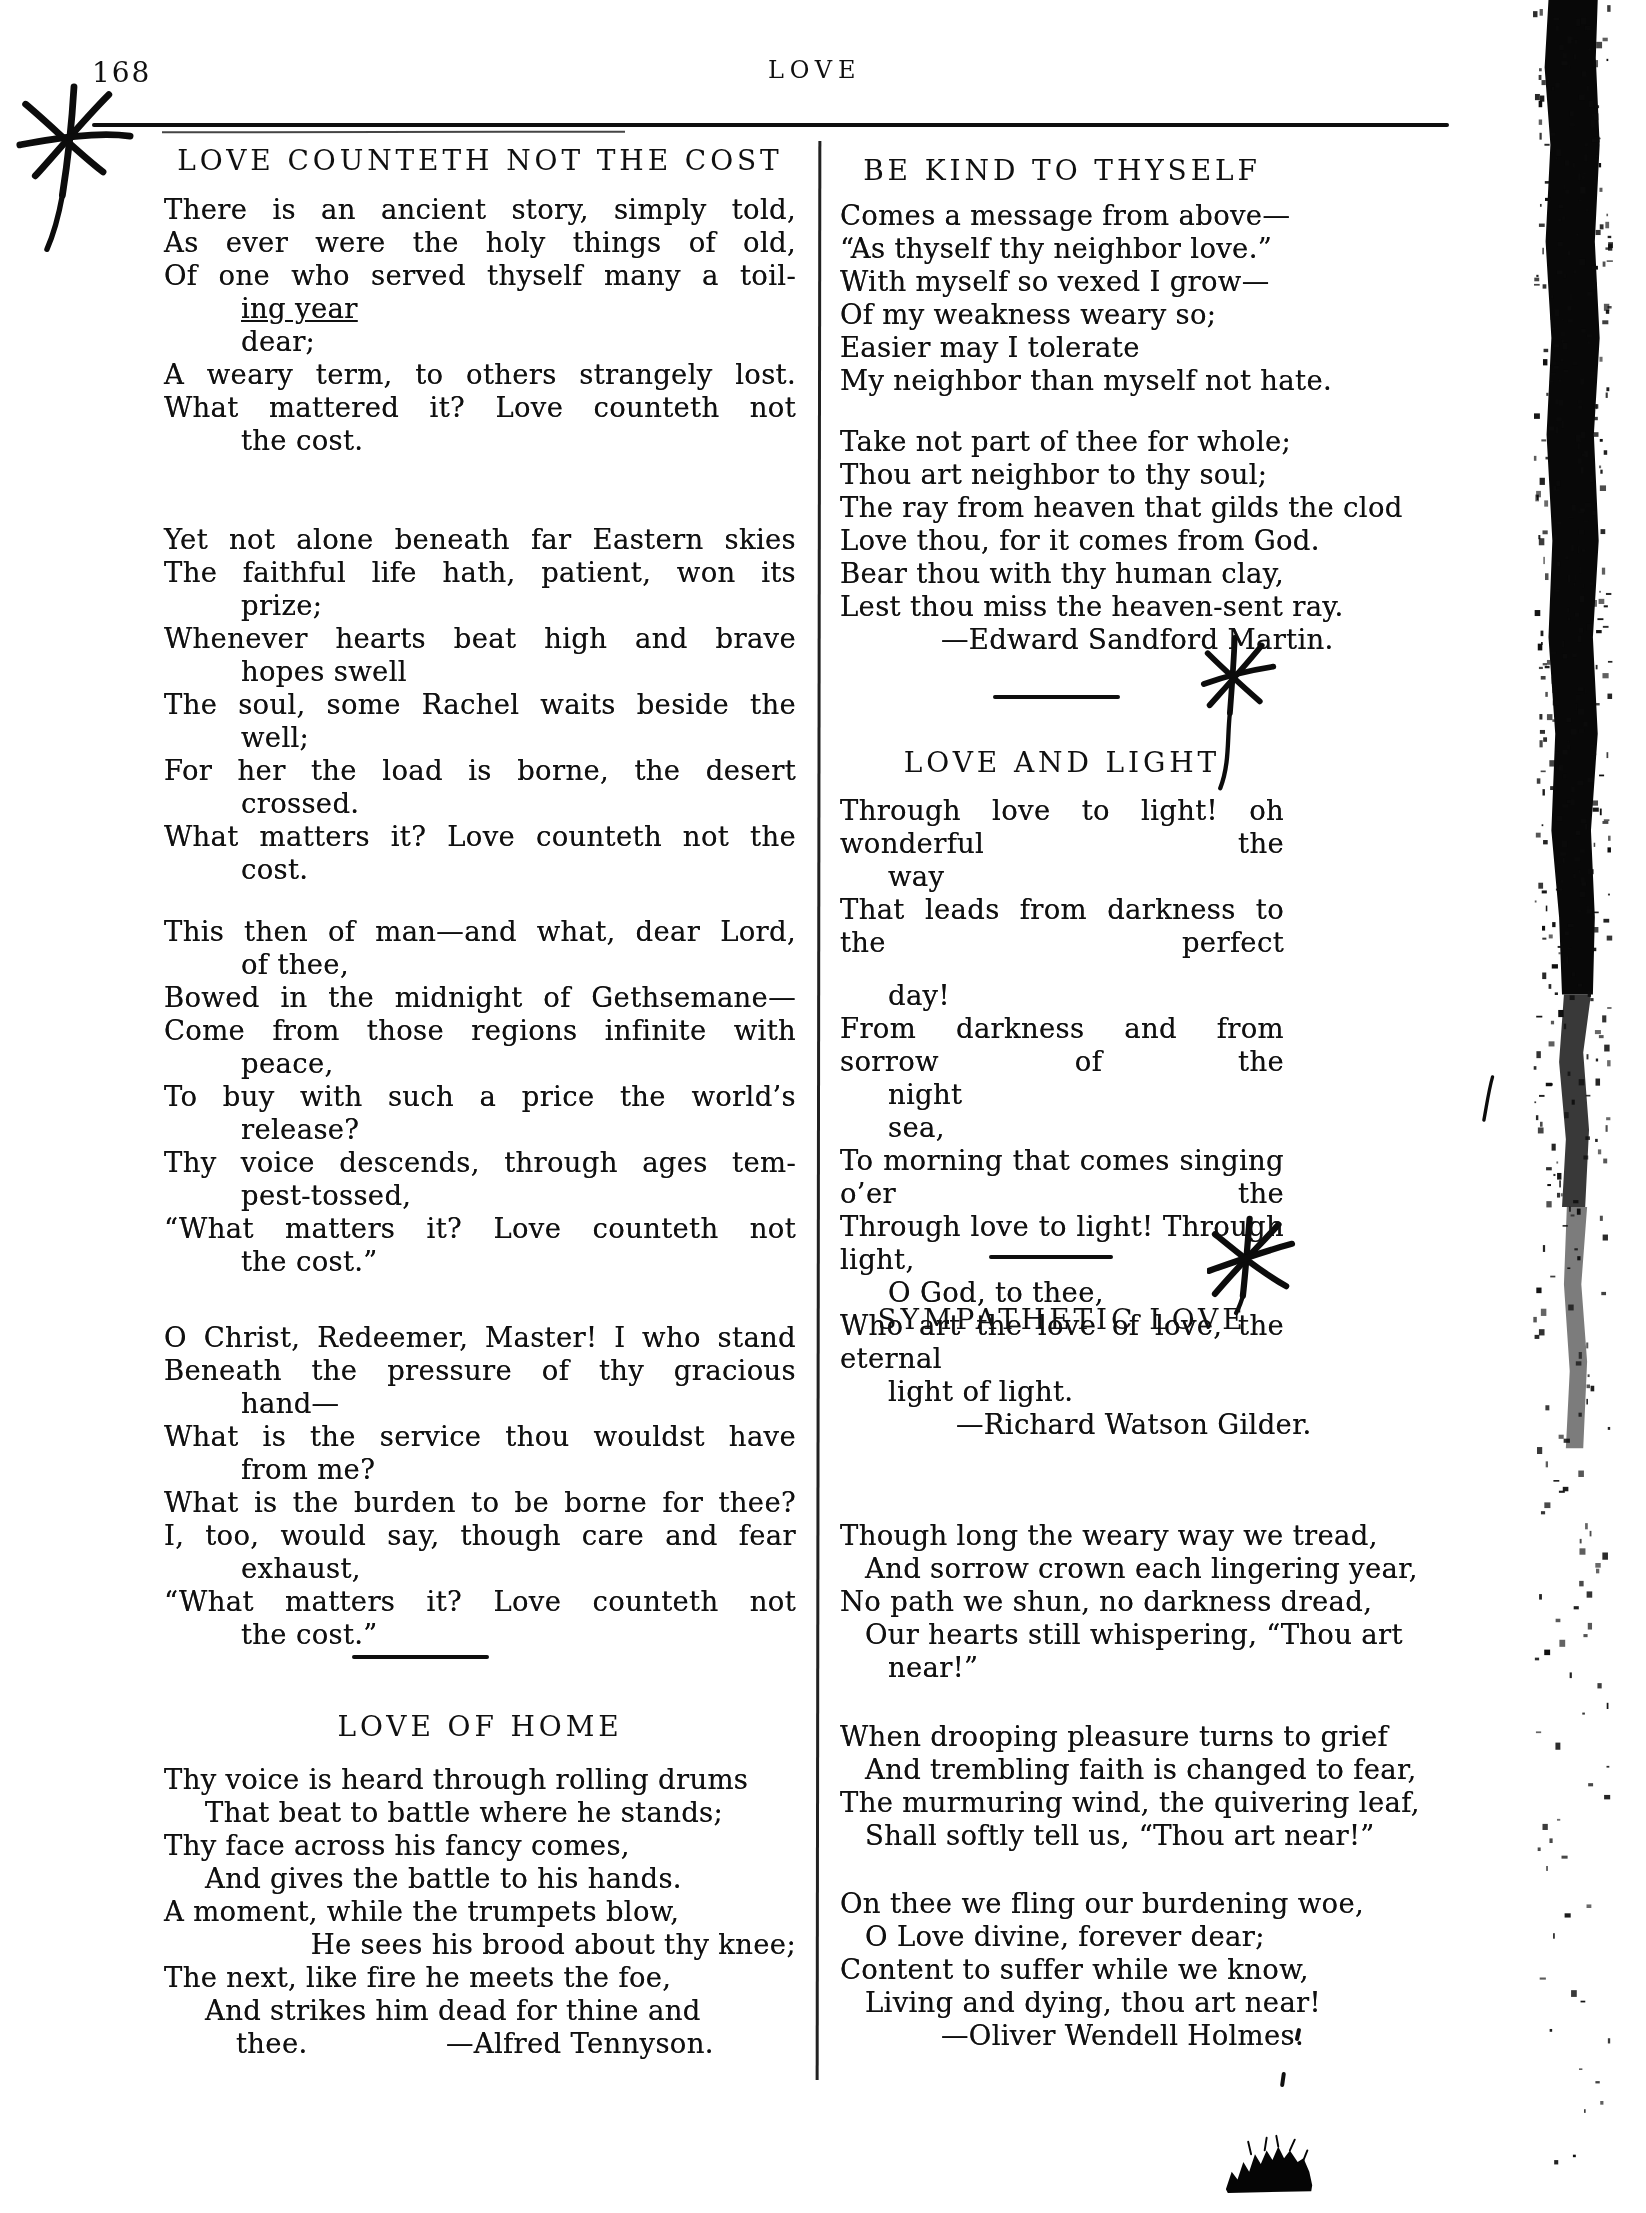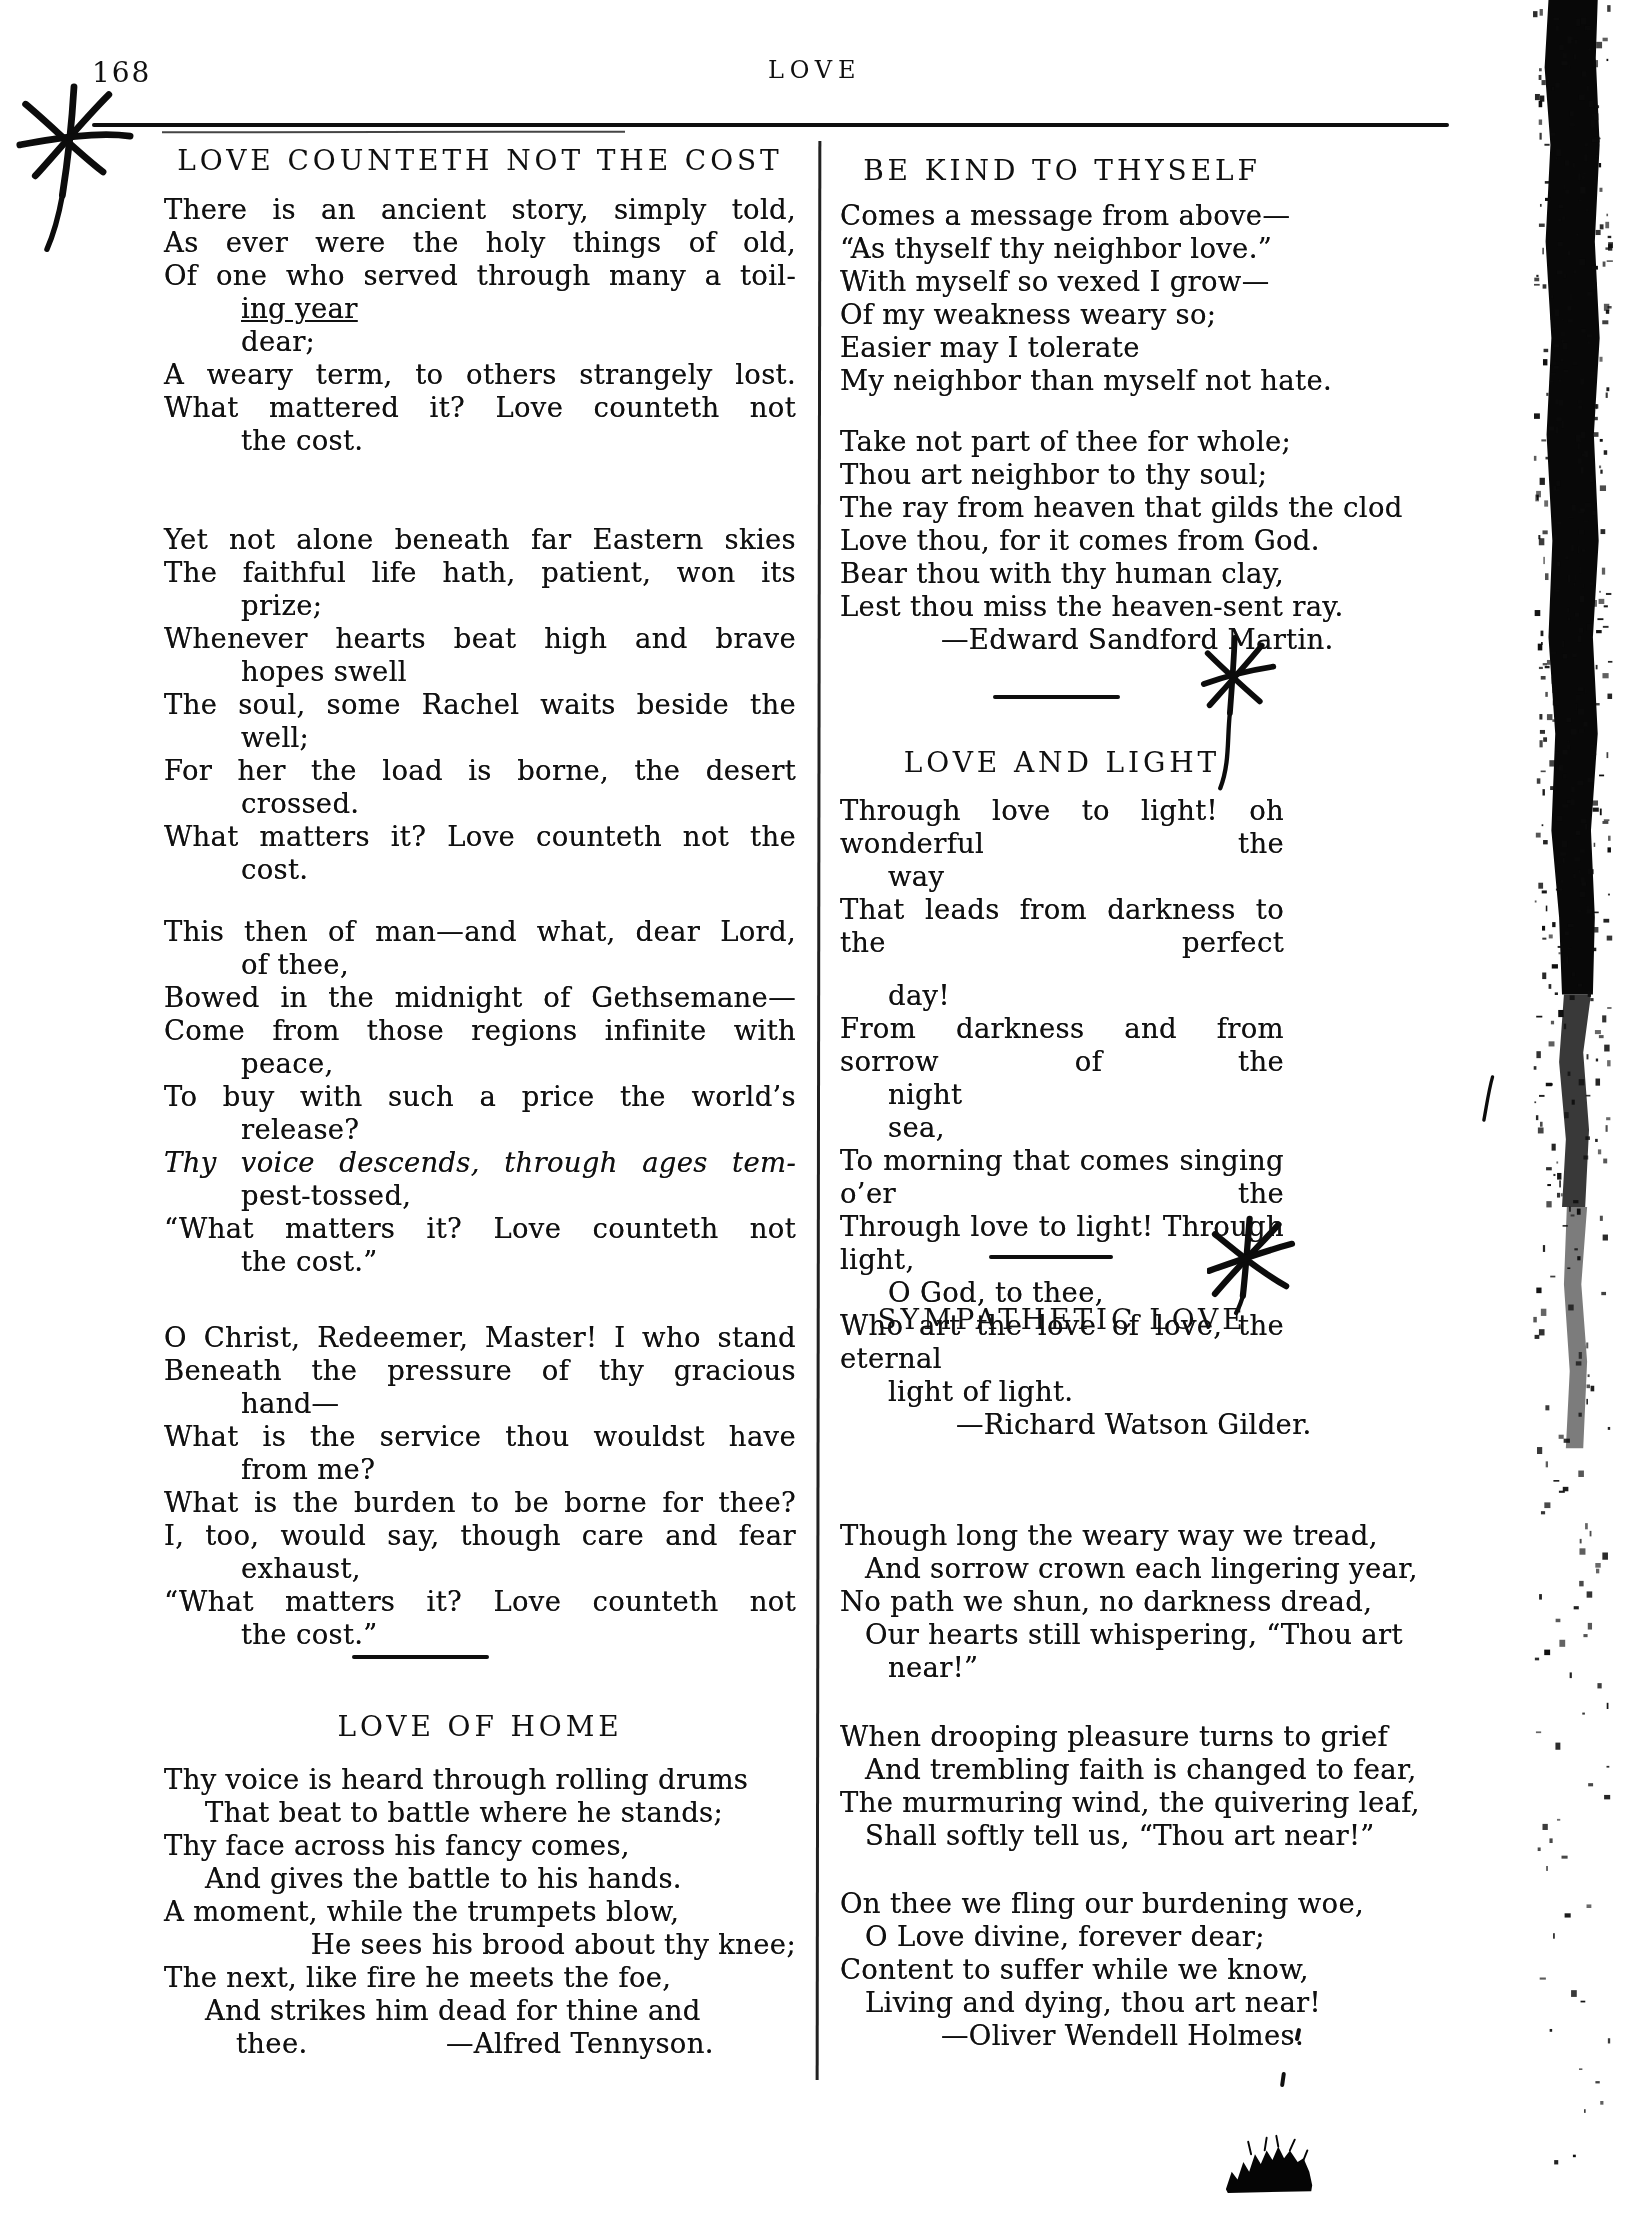--- a/index.html
+++ b/index.html
@@ -570,21 +570,21 @@
         <path d="M58,18 L56,7"></path>
         <path d="M70,22 L75,11"></path>
         <path d="M84,32 L88,22"></path>
     </g>
   </svg>
 
 <div class="poem-heading" style="top: 143px; left: 164px; width: 632px;">LOVE COUNTETH NOT THE COST</div>
     <div class="stanza justify" style="top: 193px; left: 164px; width: 632px;">
       <div class="line l0" style="padding-left: 0px;">There is an ancient story, simply told,</div>
       <div class="line l0" style="padding-left: 0px;">As ever were the holy things of old,</div>
-      <div class="line l0" style="padding-left: 0px;">Of one who served through many a toil-</div>
+      <div class="line l0" style="padding-left: 0px;">Of one who served thyself many a toil-</div>
       <div class="line l2" style="padding-left: 77px; text-decoration: underline;">ing year</div>
       <div class="line l2" style="padding-left: 77px;">dear;</div>
       <div class="line l0" style="padding-left: 0px;">A weary term, to others strangely lost.</div>
       <div class="line l0" style="padding-left: 0px;">What mattered it? Love counteth not</div>
       <div class="line l2" style="padding-left: 77px;">the cost.</div>
     </div>
     <div class="stanza justify" style="top: 523px; left: 164px; width: 632px;">
       <div class="line l0" style="padding-left: 0px;">Yet not alone beneath far Eastern skies</div>
       <div class="line l0" style="padding-left: 0px;">The faithful life hath, patient, won its</div>
       <div class="line l2" style="padding-left: 77px;">prize;</div>
@@ -598,21 +598,21 @@
       <div class="line l2" style="padding-left: 77px;">cost.</div>
     </div>
     <div class="stanza justify" style="top: 915px; left: 164px; width: 632px;">
       <div class="line l0" style="padding-left: 0px;">This then of man—and what, dear Lord,</div>
       <div class="line l2" style="padding-left: 77px;">of thee,</div>
       <div class="line l0" style="padding-left: 0px;">Bowed in the midnight of Gethsemane—</div>
       <div class="line l0" style="padding-left: 0px;">Come from those regions infinite with</div>
       <div class="line l2" style="padding-left: 77px;">peace,</div>
       <div class="line l0" style="padding-left: 0px;">To buy with such a price the world’s</div>
       <div class="line l2" style="padding-left: 77px;">release?</div>
-      <div class="line l0" style="padding-left: 0px; font-style: italic;">Thy voice descends, through ages tem-</div>
+      <div class="line l0" style="padding-left: 0px;">Thy voice descends, through ages tem-</div>
       <div class="line l2" style="padding-left: 77px;">pest-tossed,</div>
       <div class="line l0" style="padding-left: 0px;">“What matters it? Love counteth not</div>
       <div class="line l2" style="padding-left: 77px;">the cost.”</div>
     </div>
     <div class="stanza justify" style="top: 1321px; left: 164px; width: 632px;">
       <div class="line l0" style="padding-left: 0px;">O Christ, Redeemer, Master! I who stand</div>
       <div class="line l0" style="padding-left: 0px;">Beneath the pressure of thy gracious</div>
       <div class="line l2" style="padding-left: 77px;">hand—</div>
       <div class="line l0" style="padding-left: 0px;">What is the service thou wouldst have</div>
       <div class="line l2" style="padding-left: 77px;">from me?</div>

